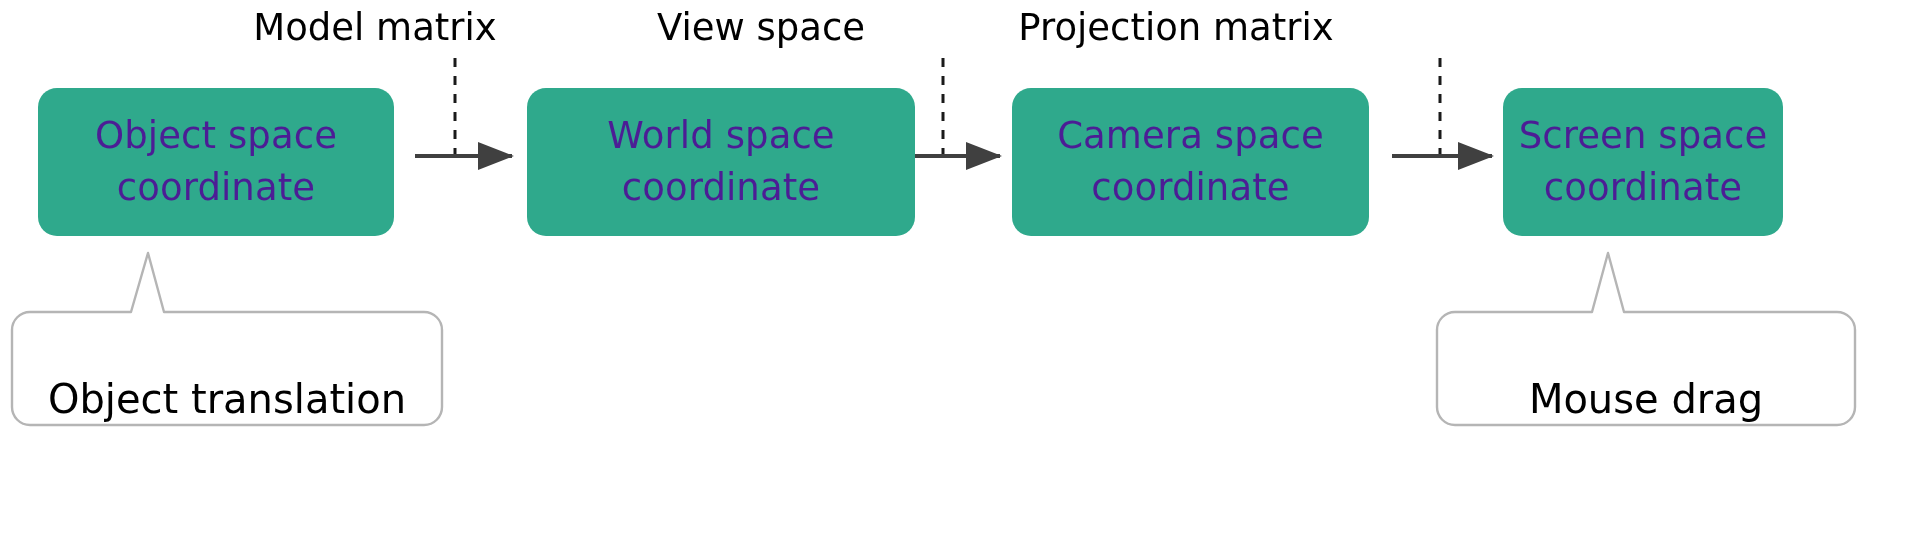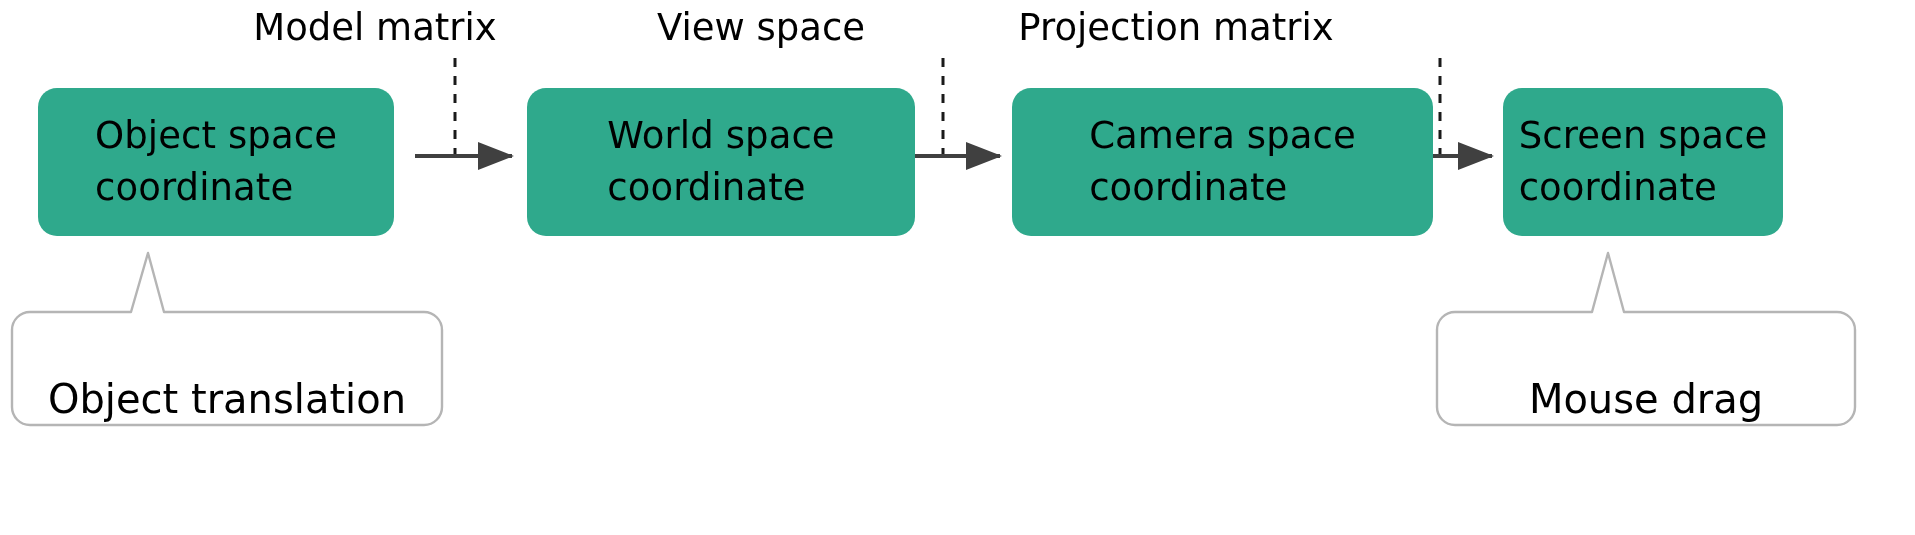--- a/index.html
+++ b/index.html
@@ -18,30 +18,31 @@
     top:88px;
     height:148px;
     border-radius:19px;
     background:#2FA98C;
     display:flex;
     align-items:center;
     justify-content:center;
     box-sizing:border-box;
   }
   .stage-box .stage-label{
-    color:#000000;
+    color:#4c1d95;
     font-size:37px;
     line-height:52px;
+    text-align:center;
     font-weight:400;
     letter-spacing:0.1px;
     white-space:pre-line;
   }
   #box0{left:38px;width:356px;}
   #box1{left:527px;width:388px;}
-  #box2{left:1012px;width:421px;}
+  #box2{left:1012px;width:357px;}
   #box3{left:1503px;width:280px;}
 
   
   .matrix-label{
     position:absolute;
     top:4px;
     font-size:37px;
     line-height:48px;
     color:#000000;
     text-align:center;

